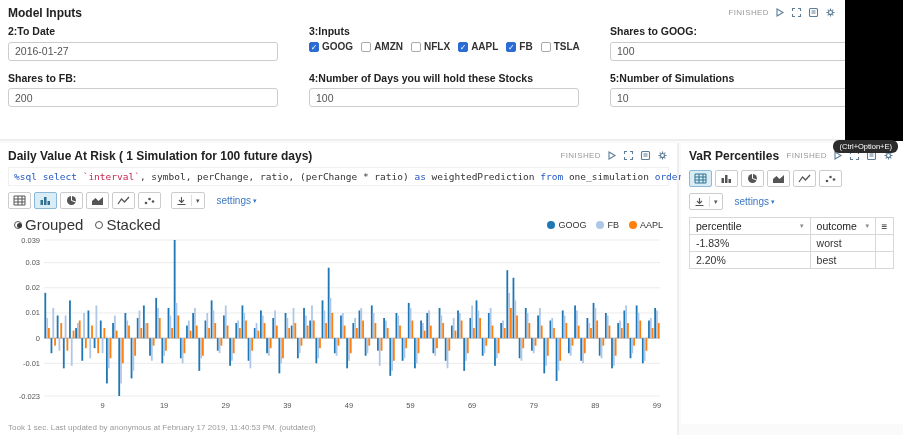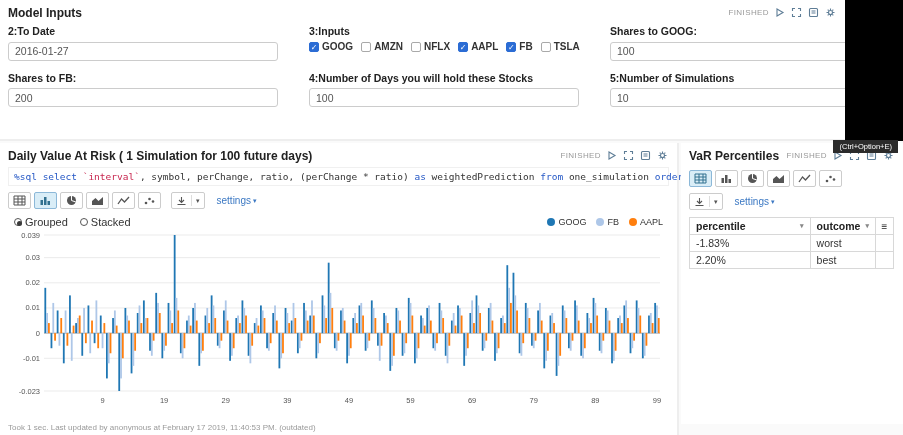--- a/index.html
+++ b/index.html
@@ -48,44 +48,44 @@
   .viz-btn.active { background:#d9edf7; border-color:#8cb8d8; color:#31708f; }
   .viz-btn svg { display:block; }
   .dl-btn { height:17px; border:1px solid #ccc; background:#fff; border-radius:2px; display:inline-flex;
     align-items:center; padding:0 4px; gap:4px; margin-left:7px; cursor:pointer; color:#555; font-size:7px; }
   .dl-sep { width:1px; height:11px; background:#ddd; }
   .settings-link { color:#3b78c3; font-size:10px; margin-left:9px; cursor:pointer; display:inline-flex; align-items:center; gap:2px; }
   .caret { font-size:7px; color:inherit; }
 
   
   .chart-controls { display:flex; justify-content:space-between; align-items:center; margin-top:7px; padding:0 6px; }
-  .radio-group { display:flex; gap:12px; font-size:11px; color:#333; }
+  .radio-group { display:flex; gap:12px; font-size:15px; color:#333; }
   .radio-item { display:inline-flex; align-items:center; cursor:pointer; }
   .radio { width:8px; height:8px; border:1px solid #555; border-radius:50%; display:inline-block;
     margin-right:3px; position:relative; background:#fff; }
   .radio.sel::after { content:''; position:absolute; left:1.5px; top:1.5px; width:5px; height:5px;
     background:#3a3a3a; border-radius:50%; }
   .legend { display:flex; gap:10px; align-items:center; font-size:9px; }
   .legend-item { display:inline-flex; align-items:center; cursor:pointer; }
   .legend-dot { width:8px; height:8px; border-radius:50%; display:inline-block; margin-right:3px; }
 
   .chart-wrap { margin-top:1px; }
   .para-footer { position:absolute; left:8px; bottom:3px; font-size:8px; color:#9a9a9a; }
   .panel-table .para-footer { right:8px; line-height:1.35; }
 
   
   .var-table { border-collapse:collapse; margin-top:7px; width:205px; font-size:10.5px; table-layout:fixed; }
   .var-table th, .var-table td { border:1px solid #d8d8d8; text-align:left; padding:2px 6px; height:17px; overflow:hidden; }
-  .var-table th { font-weight:bold; color:#222; }
+  .var-table th { font-weight:normal; color:#222; }
   .sort-caret { float:right; color:#888; font-size:7px; margin-top:2px; }
   .menu-th { width:18px; padding:2px 2px !important; text-align:center !important; color:#444; font-size:10px; }
 
   .black-box { position:absolute; left:845px; top:0; width:58px; height:141px; background:#000; z-index:20; }
   .tooltip { position:absolute; top:140px; right:5px; background:#2b2b2b; color:#fff; font-size:7.5px;
-    padding:2px 6px; border-radius:0; z-index:30; }
+    padding:2px 6px; border-radius:6px; z-index:30; }
 </style>
 </head>
 <body>
 
 <section class="panel panel-top">
   <div class="panel-header">
     <h2 class="panel-title">Model Inputs</h2>
     <div class="status-group">
       <span class="status-label">FINISHED</span>
       <span class="hicon">

